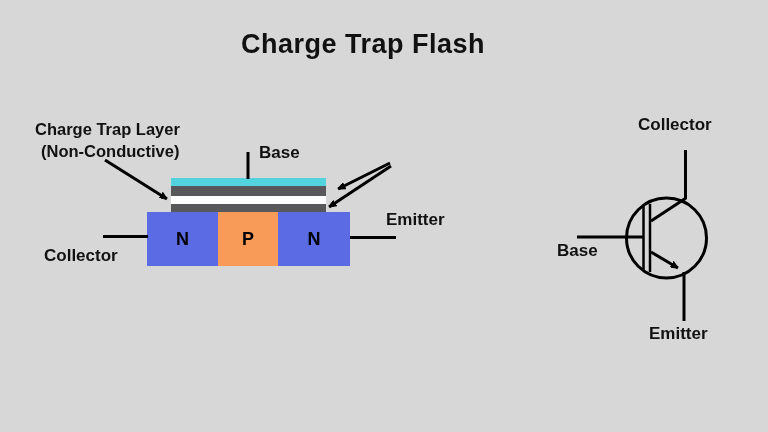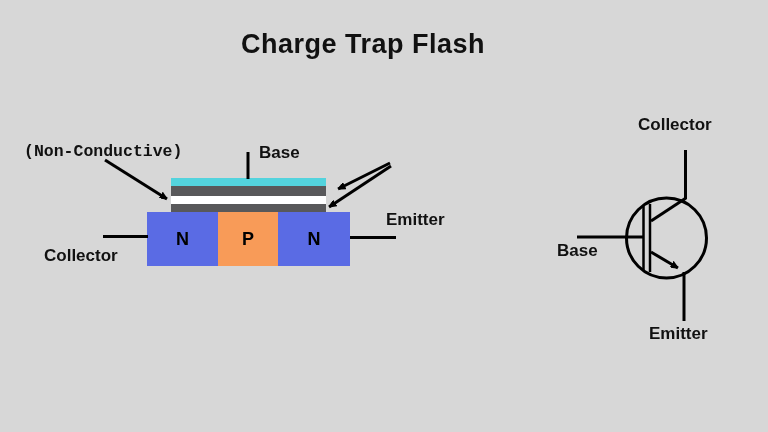--- a/index.html
+++ b/index.html
@@ -49,21 +49,22 @@
   svg.overlay{position:absolute;inset:0;pointer-events:none;}
   svg .stroke{stroke:#000;fill:none;}
 </style>
 </head>
 <body>
 
 <div class="stage">
 
   <div class="abs title">Charge Trap Flash</div>
 
-  <div class="abs lbl" style="left:24px;top:142px;font-family:Liberation Mono, monospace;">(Non-Conductive)</div>
+  <div class="abs lbl" style="left:35px;top:120px;">Charge Trap Layer</div>
+  <div class="abs lbl" style="left:41px;top:142px;">(Non-Conductive)</div>
 
   <div class="abs lbl" style="left:259px;top:143px;font-size:17px;">Base</div>
 
 
   <div class="abs lbl" style="left:386px;top:210px;font-size:17px;">Emitter</div>
 
   <div class="abs lbl" style="left:44px;top:246px;font-size:17px;">Collector</div>
 
   <div class="layer cyan"></div>
   <div class="layer gray1"></div>

